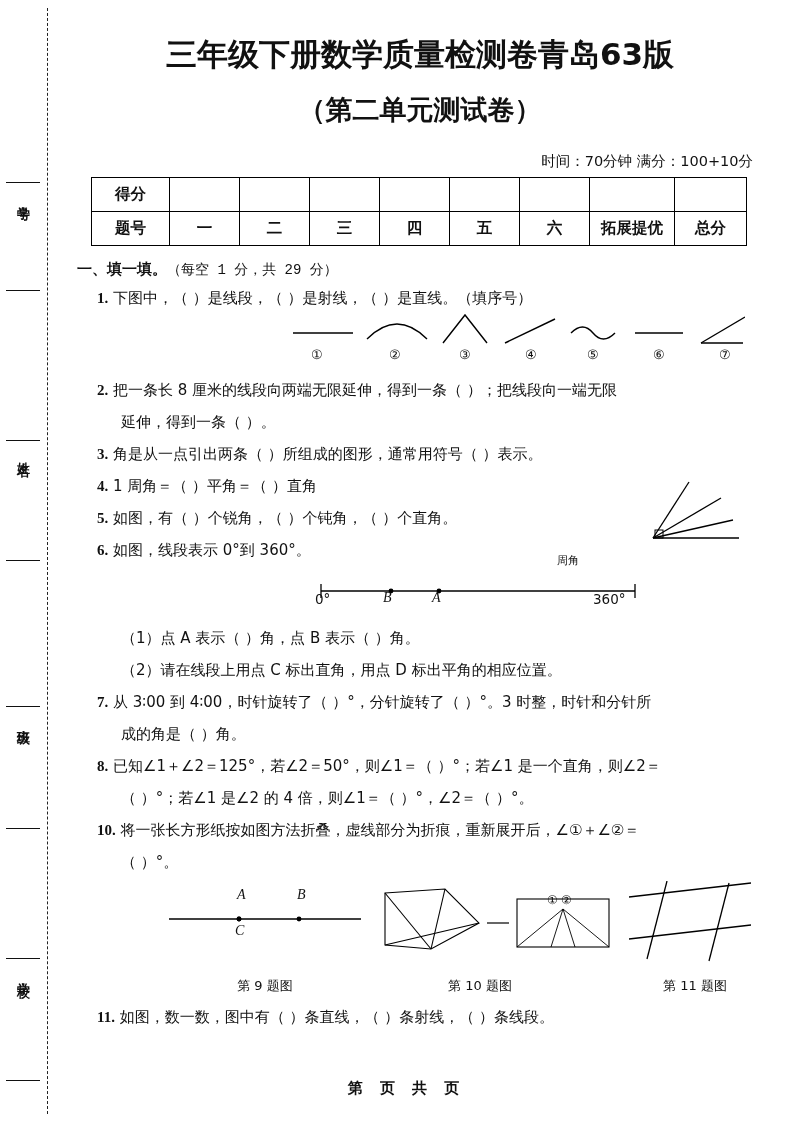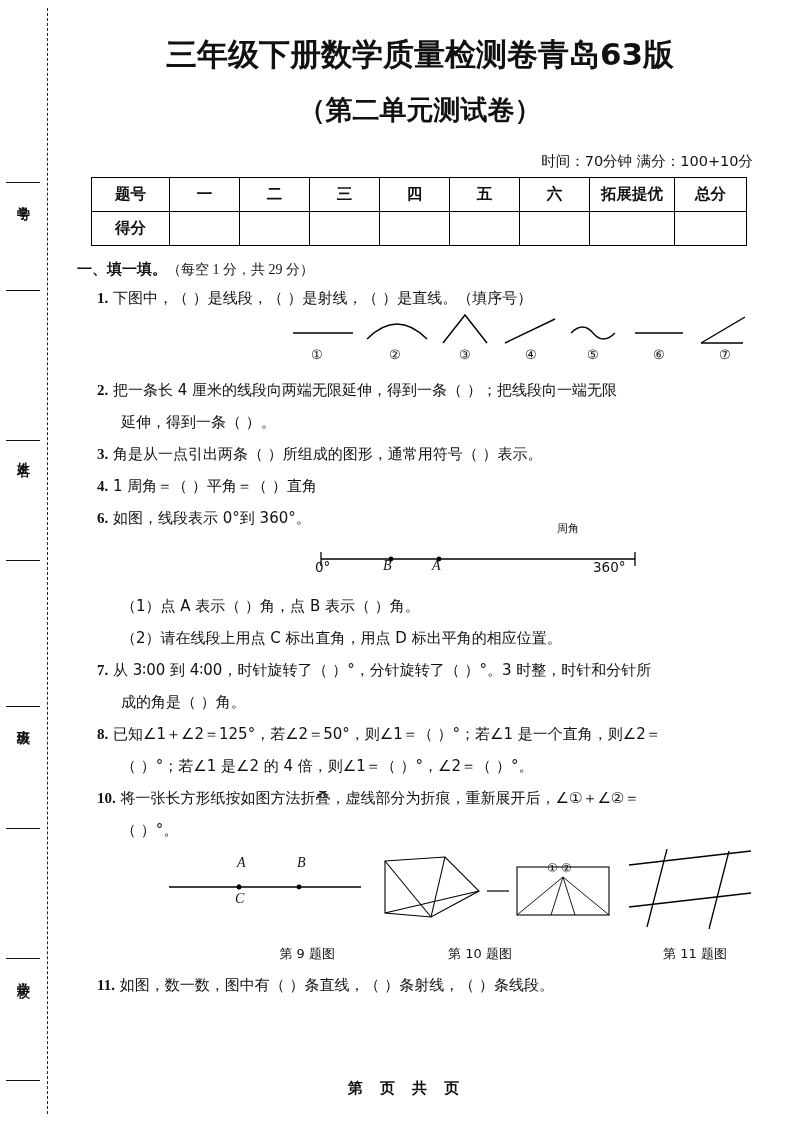--- a/index.html
+++ b/index.html
@@ -61,21 +61,21 @@
   table.scoretable td{
     border:1px solid #000;
     height:31px;
     text-align:center;
     font-size:15.5px;
     font-weight:700;
   }
   table.scoretable td.blank{font-weight:400;}
 
   .sec-head{
-    font-family:Liberation Serif, serif;
+    font-family:Liberation Mono, monospace;
     font-weight:700;
     font-size:15px;
     margin:14px 0 7px 2px;
   }
   .sec-head .small{
     font-weight:400;font-size:14px;
   }
 
   .q{
     font-size:15px;
@@ -141,41 +141,41 @@
           <col style="width:70px">
           <col style="width:70px">
         <col style="width:70px">
           <col style="width:70px">
           <col style="width:70px">
           <col style="width:85px">
           <col style="width:72px">
       </colgroup>
       <tbody>
           <tr>
+        <td>得分</td>
+        <td class="blank"></td>
+        <td class="blank"></td>
+        <td class="blank"></td>
+        <td class="blank"></td>
+        <td class="blank"></td>
+        <td class="blank"></td>
+        <td class="blank"></td>
+        <td class="blank"></td>
+      </tr>
+      <tr>
         <td>题号</td>
         <td>一</td>
         <td>二</td>
         <td>三</td>
         <td>四</td>
         <td>五</td>
         <td>六</td>
         <td>拓展提优</td>
         <td>总分</td>
       </tr>
-      <tr>
-        <td>得分</td>
-        <td class="blank"></td>
-        <td class="blank"></td>
-        <td class="blank"></td>
-        <td class="blank"></td>
-        <td class="blank"></td>
-        <td class="blank"></td>
-        <td class="blank"></td>
-        <td class="blank"></td>
-      </tr>
     </tbody>
       </table>
 
     <div class="sec-head">
       <span>一、填一填。</span><span class="small">（每空 1 分，共 29 分）</span>
     </div>
 
     <div class="q">
       <span class="num">1.</span>
       <span>下图中，（      ）是线段，（      ）是射线，（      ）是直线。（填序号）</span>
@@ -203,36 +203,49 @@
       <div class="abs" style="top:36px;left:284px;font-size:13px;">②</div>
       <div class="abs" style="top:36px;left:354px;font-size:13px;">③</div>
       <div class="abs" style="top:36px;left:420px;font-size:13px;">④</div>
       <div class="abs" style="top:36px;left:482px;font-size:13px;">⑤</div>
       <div class="abs" style="top:36px;left:548px;font-size:13px;">⑥</div>
       <div class="abs" style="top:36px;left:614px;font-size:13px;">⑦</div>
     </div>
 
     <div class="q">
       <span class="num">2.</span>
-      <span>把一条长 4 厘米的线段向两端无限延伸，得到一条（            ）；把线段向一端无限</span>
+      <span>把一条长 8 厘米的线段向两端无限延伸，得到一条（            ）；把线段向一端无限</span>
     </div>
     <div class="q indent">
       <span>延伸，得到一条（            ）。</span>
     </div>
 
     <div class="q">
       <span class="num">3.</span>
       <span>角是从一点引出两条（        ）所组成的图形，通常用符号（      ）表示。</span>
     </div>
 
     <div class="q">
       <span class="num">4.</span>
       <span>1 周角＝（       ）平角＝（       ）直角</span>
     </div>
 
+    <div style="position:relative;">
+      <div class="q">
+        <span class="num">5.</span>
+        <span>如图，有（      ）个锐角，（      ）个钝角，（      ）个直角。</span>
+      </div>
+      <svg class="abs" style="top:-26px;left:560px;" width="110" height="70" viewBox="0 0 110 70">
+        <line x1="18" y1="58" x2="104" y2="58" stroke="#000" stroke-width="1.3"></line>
+        <line x1="18" y1="58" x2="54" y2="2" stroke="#000" stroke-width="1.3"></line>
+        <line x1="18" y1="58" x2="86" y2="18" stroke="#000" stroke-width="1.3"></line>
+        <line x1="18" y1="58" x2="98" y2="40" stroke="#000" stroke-width="1.3"></line>
+        <rect x="20" y="50" width="8" height="8" fill="none" stroke="#000" stroke-width="1"></rect>
+      </svg>
+    </div>
 
     <div class="q">
       <span class="num">6.</span>
       <span>如图，线段表示 0°到 360°。</span>
     </div>
 
     <div style="position:relative;height:56px;">
       <svg class="abs" style="top:8px;left:238px;" width="330" height="34" viewBox="0 0 330 34">
         <line x1="8" y1="20" x2="322" y2="20" stroke="#000" stroke-width="1.3"></line>
         <line x1="8" y1="13" x2="8" y2="27" stroke="#000" stroke-width="1.3"></line>
@@ -311,21 +324,21 @@
 
       <svg class="abs" style="top:0px;left:548px;" width="136" height="82" viewBox="0 0 136 82">
         <line x1="6" y1="16" x2="128" y2="2" stroke="#000" stroke-width="1.3"></line>
         <line x1="6" y1="58" x2="128" y2="44" stroke="#000" stroke-width="1.3"></line>
         <line x1="24" y1="78" x2="44" y2="0" stroke="#000" stroke-width="1.3"></line>
         <line x1="86" y1="80" x2="106" y2="2" stroke="#000" stroke-width="1.3"></line>
       </svg>
     </div>
 
     <div style="position:relative;height:20px;">
-      <div class="abs fig-caption" style="left:120px;width:140px;text-align:right;">第 9 题图</div>
+      <div class="abs fig-caption" style="left:120px;width:140px;">第 9 题图</div>
       <div class="abs fig-caption" style="left:330px;width:150px;">第 10 题图</div>
       <div class="abs fig-caption" style="left:545px;width:150px;">第 11 题图</div>
     </div>
 
     <div class="q" style="margin-top:8px;">
       <span class="num">11.</span>
       <span>如图，数一数，图中有（         ）条直线，（         ）条射线，（         ）条线段。</span>
     </div>
 
   </div>

